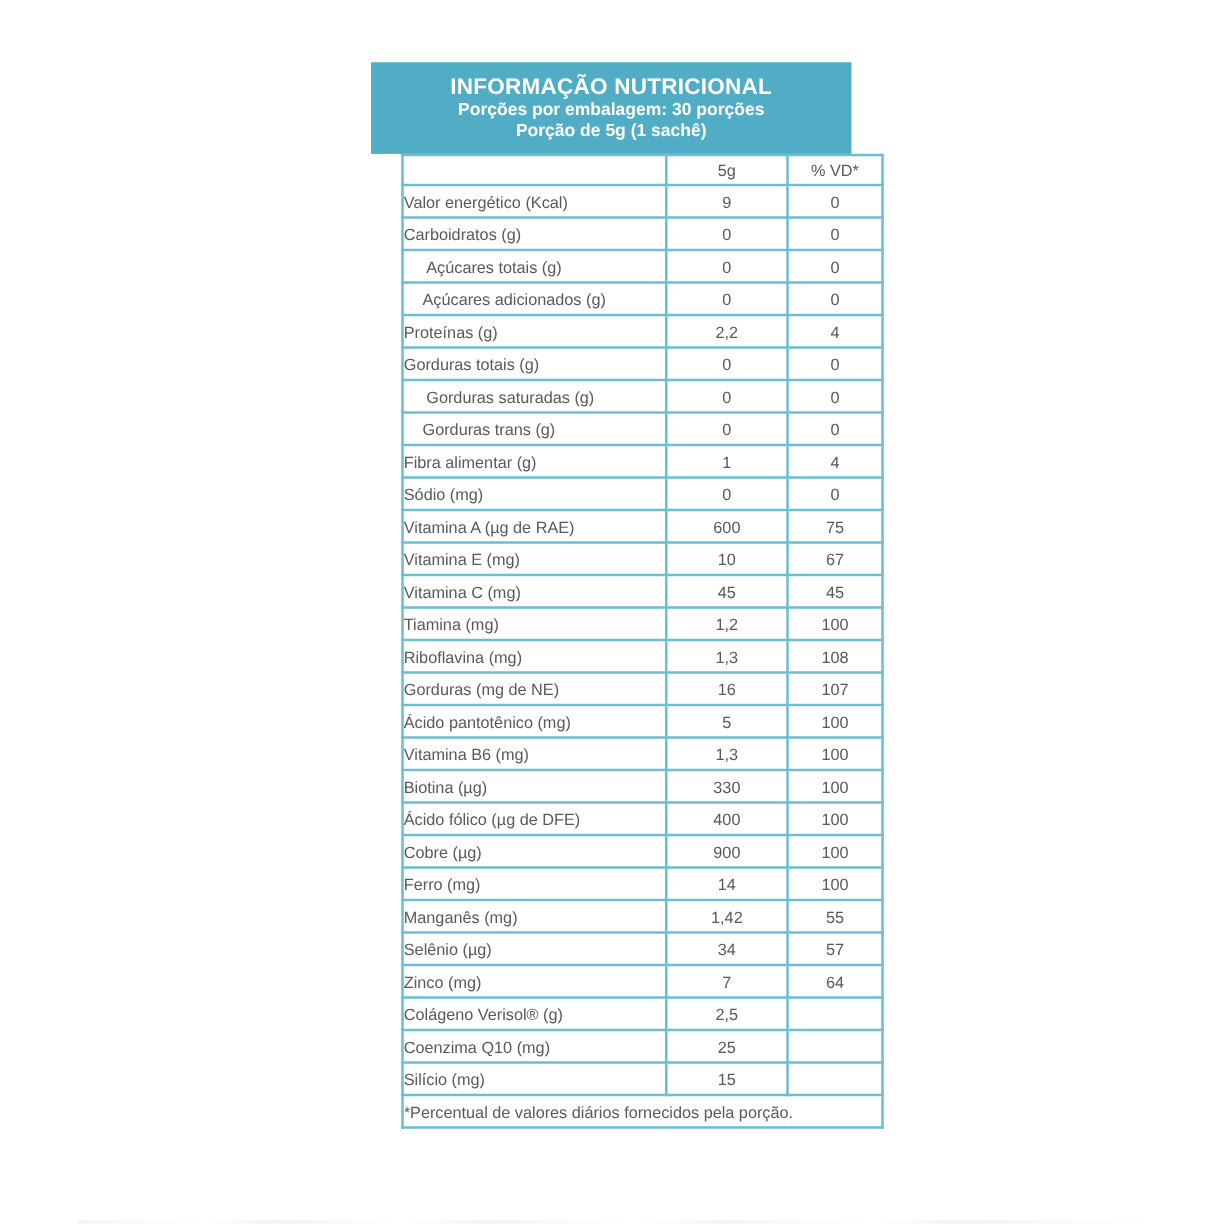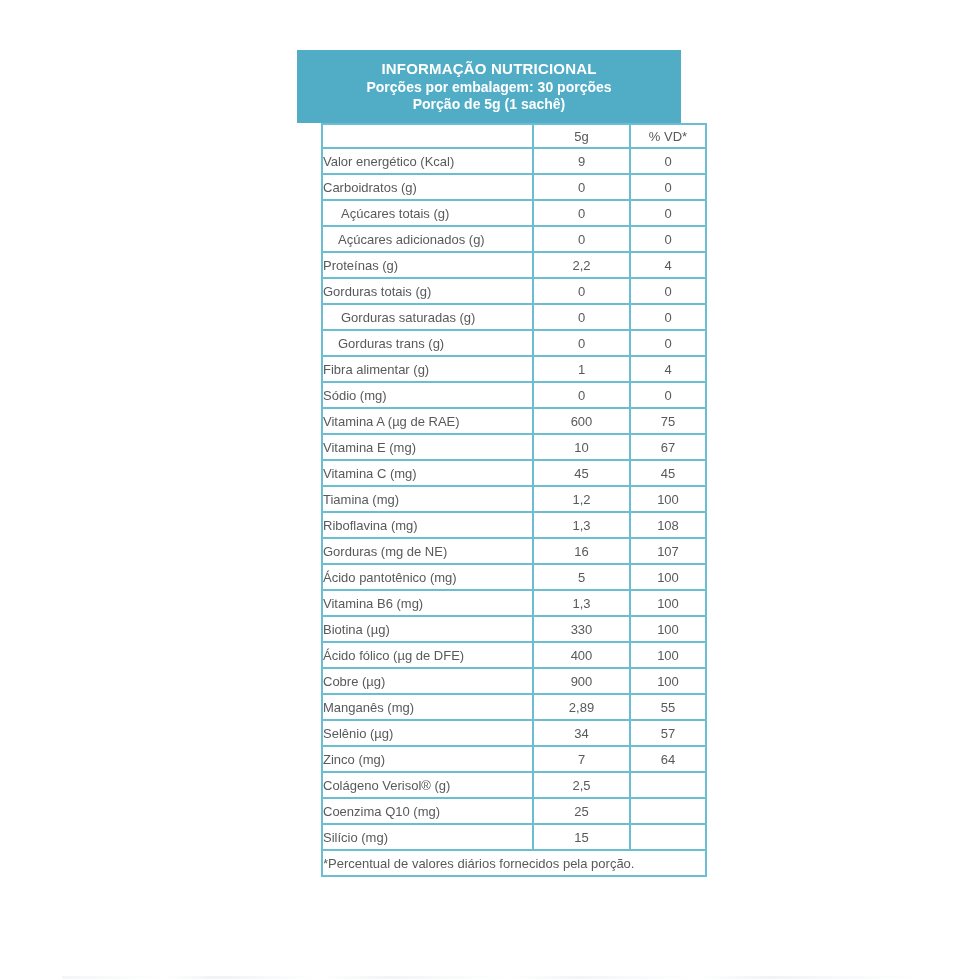--- a/index.html
+++ b/index.html
@@ -24,21 +24,21 @@
     width: 384px;
   }
   .nutri-header {
     background: var(--accent, #51adc6);
     border: 2px solid var(--accent, #51adc6);
     color: #ffffff;
     text-align: center;
     padding: 7px 4px 8px 4px;
   }
   .nutri-header .title {
-    font-size: 15px;
+    font-size: 18px;
     font-weight: bold;
     letter-spacing: 0.2px;
     line-height: 20px;
   }
   .nutri-header .subtitle {
     font-size: 14px;
     font-weight: bold;
     line-height: 17px;
   }
   table.nutri-table {
@@ -210,22 +210,27 @@
             <td class="name ind0">Ácido fólico (µg de DFE)</td>
             <td class="val">400</td>
             <td class="val">100</td>
           </tr>
           <tr>
             <td class="name ind0">Cobre (µg)</td>
             <td class="val">900</td>
             <td class="val">100</td>
           </tr>
           <tr>
+            <td class="name ind0">Ferro (mg)</td>
+            <td class="val">14</td>
+            <td class="val">100</td>
+          </tr>
+          <tr>
             <td class="name ind0">Manganês (mg)</td>
-            <td class="val">2,89</td>
+            <td class="val">1,42</td>
             <td class="val">55</td>
           </tr>
           <tr>
             <td class="name ind0">Selênio (µg)</td>
             <td class="val">34</td>
             <td class="val">57</td>
           </tr>
           <tr>
             <td class="name ind0">Zinco (mg)</td>
             <td class="val">7</td>

